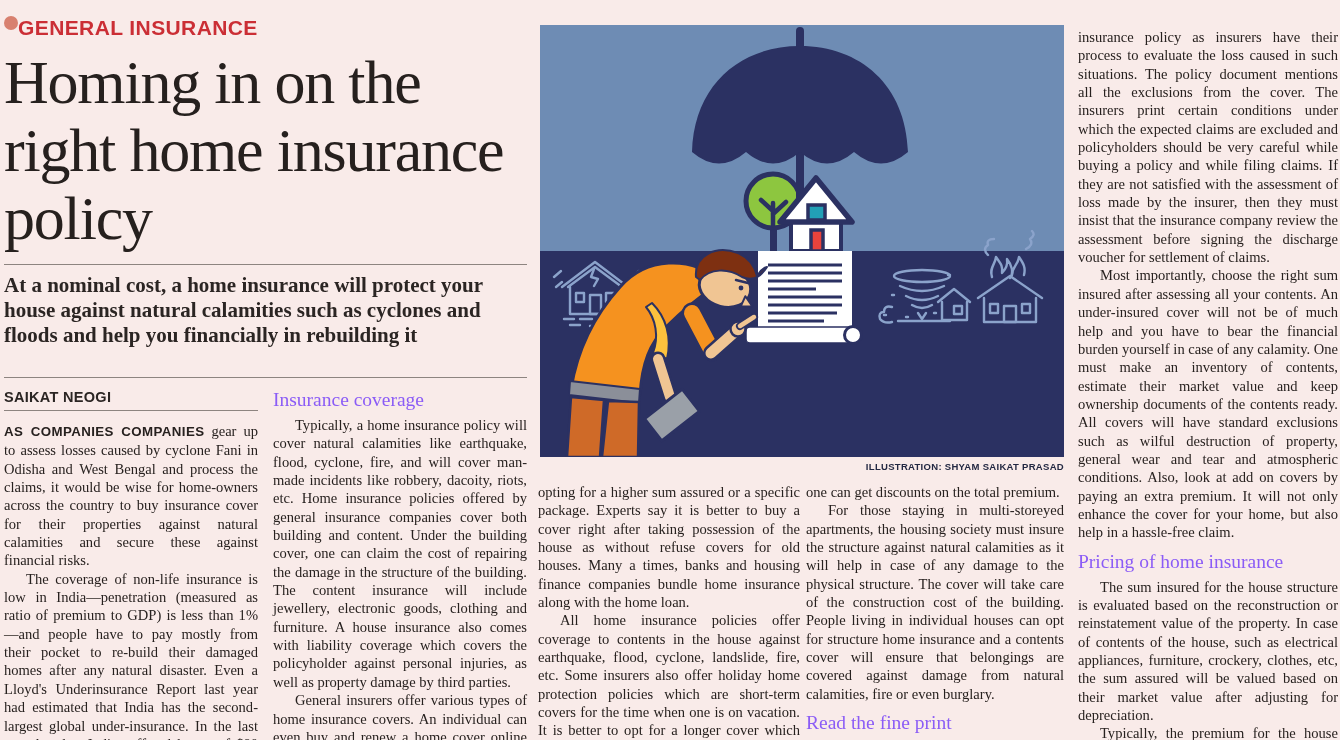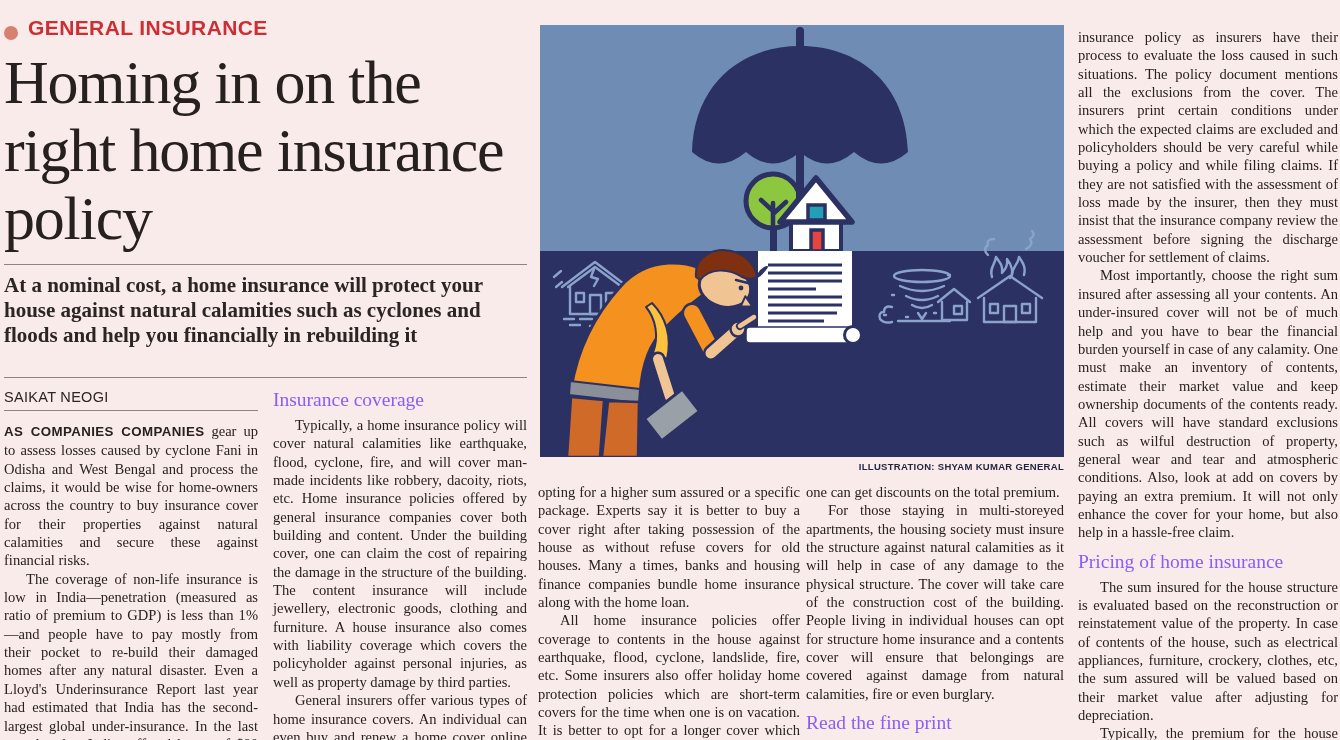--- a/index.html
+++ b/index.html
@@ -7,21 +7,21 @@
   body {
     background:#f9ebe9;
     font-family:"Liberation Serif","DejaVu Serif",serif;
     color:#27211f;
     position:relative;
   }
   .abs { position:absolute; }
 
   
   .left-block { left:4px; top:16px; width:523px; }
-  .kicker { display:flex; align-items:flex-end; gap:10px; }
+  .kicker { display:flex; align-items:flex-start; }
   .kicker-dot { width:14px; height:14px; border-radius:50%; background:#d8806f; display:inline-block; }
   .kicker-label {
     font-family:"Liberation Sans","DejaVu Sans",sans-serif;
     font-weight:700; font-size:21px; letter-spacing:.4px; color:#cb2e35;
   }
   h1.headline {
     margin-top:8px;
     font-size:62px; line-height:68px; font-weight:400;
     letter-spacing:-1.2px; color:#26201e;
   }
@@ -29,21 +29,21 @@
     margin-top:12px;
     border-top:1.5px solid #8d8480;
     border-bottom:1.5px solid #8d8480;
     padding:8px 0 29px 0;
     font-size:21px; line-height:25px; font-weight:700; color:#2b2523;
   }
   .cols { display:flex; gap:15px; margin-top:11px; }
   .col-a { width:254px; } .col-b { width:254px; }
   .byline {
     font-family:"Liberation Sans","DejaVu Sans",sans-serif;
-    font-weight:400; font-size:14.5px; letter-spacing:.3px; color:#2b2523;
+    font-weight:700; font-size:14.5px; letter-spacing:.3px; color:#2b2523;
     padding-bottom:5px; border-bottom:1.5px solid #8d8480; margin-bottom:11px;
   }
   .subhead { font-size:19.5px; font-weight:400; color:#8b5cf6; margin-bottom:5px; }
   .body-p {
     font-size:14.55px; line-height:18.35px; text-align:justify;
     text-indent:22px; color:#27211f;
   }
   .body-p.no-indent { text-indent:0; }
   .lead-bold {
     font-family:"Liberation Sans","DejaVu Sans",sans-serif;
@@ -197,21 +197,21 @@
     </g>
     <path d="M 156,252 C 154,230 176,220 198,228 C 209,233 215,242 217,251
              C 220,247 222,243 227,242 C 220,253 211,256 202,252
              C 188,243 170,243 160,255 Z" fill="#7e3011" stroke="#2b3162" stroke-width="2"></path>
     <circle cx="201" cy="263" r="2.4" fill="#2b3162"></circle>
     <path d="M 196,255 L 208,258" stroke="#2b3162" stroke-width="2.5" fill="none"></path>
     <path d="M 168,250 L 188,240 L 196,258 L 176,268 Z" fill="#fdc13d" stroke="#2b3162" stroke-width="2" opacity="0.0"></path>
   </g>
 </svg>
 </div>
-<div class="abs illo-caption">ILLUSTRATION: SHYAM KUMAR GENERAL</div>
+<div class="abs illo-caption">ILLUSTRATION: SHYAM SAIKAT PRASAD</div>
 
 <div class="abs col3">
   <p class="body-p no-indent">opting for a higher sum assured or a specific package. Experts say it is better to buy a cover right after taking possession of the house as without refuse covers for old houses. Many a times, banks and housing finance companies bundle home insurance along with the home loan.</p>
   <p class="body-p">All home insurance policies offer coverage to contents in the house against earthquake, flood, cyclone, landslide, fire, etc. Some insurers also offer holiday home protection policies which are short-term covers for the time when one is on vacation. It is better to opt for a longer cover which will save the hassle of renewing it every year, and</p>
 </div>
 
 <div class="abs col4">
   <p class="body-p no-indent">one can get discounts on the total premium.</p>
   <p class="body-p">For those staying in multi-storeyed apartments, the housing society must insure the structure against natural calamities as it will help in case of any damage to the physical structure. The cover will take care of the construction cost of the building. People living in individual houses can opt for structure home insurance and a contents cover will ensure that belongings are covered against damage from natural calamities, fire or even burglary.</p>
   <div class="subhead">Read the fine print</div>

